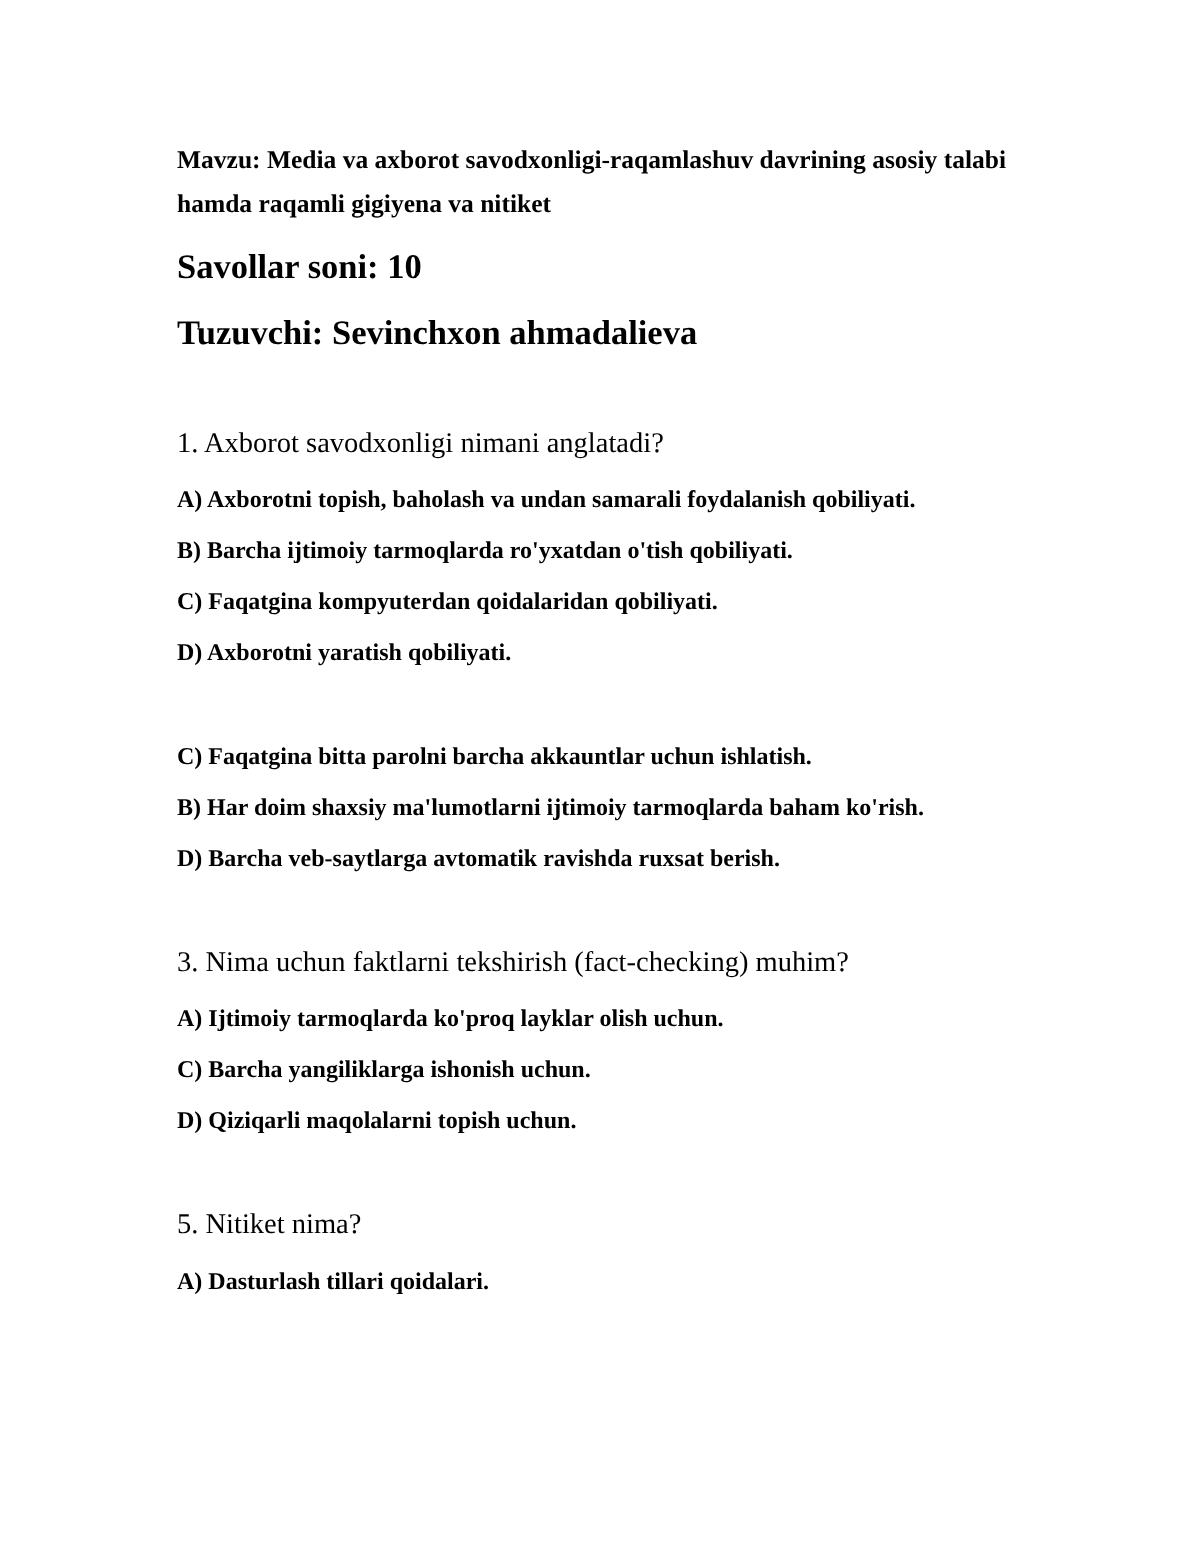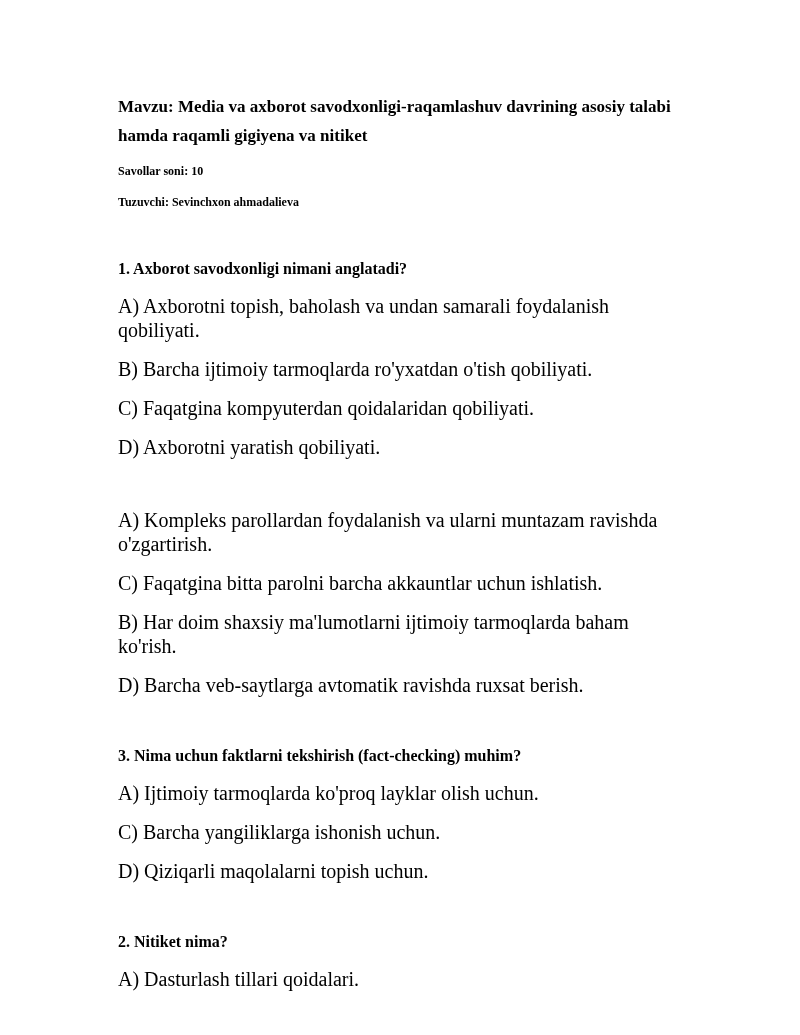--- a/index.html
+++ b/index.html
@@ -21,37 +21,37 @@
     padding: 93px 118px 40px 118px;
     background: #ffffff;
   }
   .doc-title {
     font-size: 17px;
     font-weight: bold;
     line-height: 1.7;
     margin: 0 0 13px 0;
   }
   .meta-line {
-    font-size: 12px;
+    font-size: 23px;
     font-weight: bold;
     line-height: 1.2;
     margin: 0 0 17px 0;
   }
   .question {
     margin-top: 49px;
   }
   .q-title {
-    font-size: 16px;
-    font-weight: bold;
+    font-size: 19px;
+    font-weight: normal;
     line-height: 1.2;
     margin: 0 0 16px 0;
   }
   .option {
-    font-size: 20px;
-    font-weight: normal;
+    font-size: 16px;
+    font-weight: bold;
     line-height: 1.2;
     margin: 0 0 15px 0;
   }
 </style>
 </head>
 <body>
 
 <div class="page">
 
   <p class="doc-title">Mavzu: Media va axborot savodxonligi-raqamlashuv davrining asosiy talabi hamda raqamli gigiyena va nitiket</p>
@@ -62,31 +62,30 @@
 
   <div class="question">
     <p class="q-title">1. Axborot savodxonligi nimani anglatadi?</p>
     <p class="option">A) Axborotni topish, baholash va undan samarali foydalanish qobiliyati.</p>
     <p class="option">B) Barcha ijtimoiy tarmoqlarda ro'yxatdan o'tish qobiliyati.</p>
     <p class="option">C) Faqatgina kompyuterdan qoidalaridan qobiliyati.</p>
     <p class="option">D) Axborotni yaratish qobiliyati.</p>
   </div>
 
   <div class="question">
-    <p class="option">A) Kompleks parollardan foydalanish va ularni muntazam ravishda o'zgartirish.</p>
     <p class="option">C) Faqatgina bitta parolni barcha akkauntlar uchun ishlatish.</p>
     <p class="option">B) Har doim shaxsiy ma'lumotlarni ijtimoiy tarmoqlarda baham ko'rish.</p>
     <p class="option">D) Barcha veb-saytlarga avtomatik ravishda ruxsat berish.</p>
   </div>
 
   <div class="question">
     <p class="q-title">3. Nima uchun faktlarni tekshirish (fact-checking) muhim?</p>
     <p class="option">A) Ijtimoiy tarmoqlarda ko'proq layklar olish uchun.</p>
     <p class="option">C) Barcha yangiliklarga ishonish uchun.</p>
     <p class="option">D) Qiziqarli maqolalarni topish uchun.</p>
   </div>
 
   <div class="question">
-    <p class="q-title">2. Nitiket nima?</p>
+    <p class="q-title">5. Nitiket nima?</p>
     <p class="option">A) Dasturlash tillari qoidalari.</p>
   </div>
 
 </div>
 
 </body></html>

